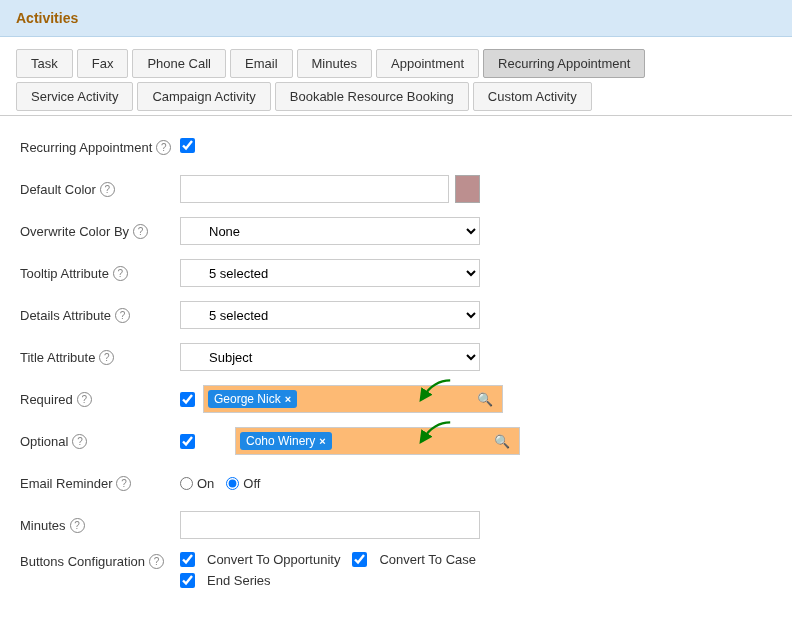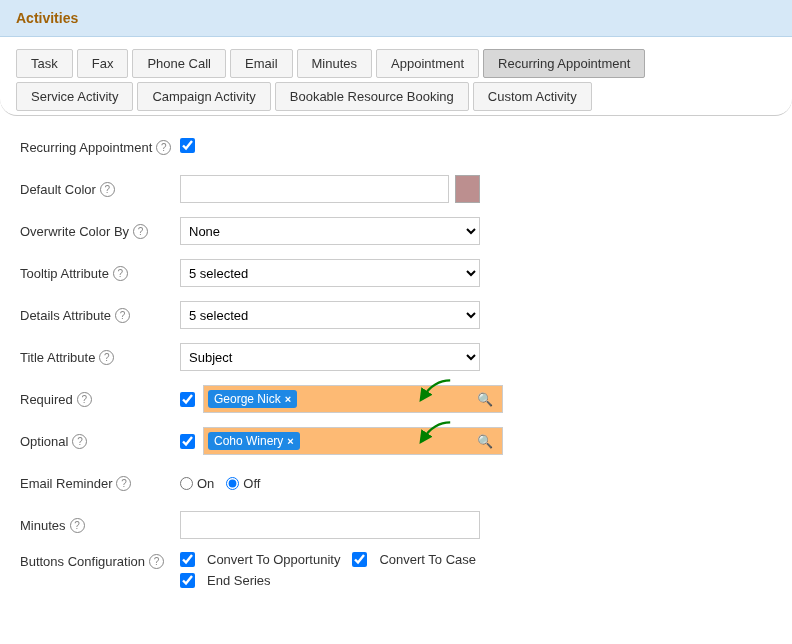--- a/index.html
+++ b/index.html
@@ -10,21 +10,20 @@
       padding: 10px 16px;
       font-weight: 700;
       font-size: 14px;
       color: #a16207;
       border-bottom: 1px solid #b8d4ea;
     }
 
     .tab-section {
       padding: 12px 16px 0 16px;
       border-bottom: 1px solid #ccc;
-      border-radius: 17px;
     }
 
     .tab-row {
       display: flex;
       gap: 4px;
       margin-bottom: 4px;
       flex-wrap: wrap;
     }
 
     .tab-btn {
@@ -86,21 +85,21 @@
     input[type="text"], input[type="number"] {
       width: 100%;
       padding: 4px 8px;
       border: 1px solid #ccc;
       font-size: 13px;
       height: 28px;
     }
 
     select {
       width: 100%;
-      padding: 4px 4px;
+      padding: 4px 24px;
       border: 1px solid #ccc;
       font-size: 13px;
       height: 28px;
       background: #fff;
       appearance: auto;
     }
 
     .color-row {
       display: flex;
       align-items: center;
@@ -341,21 +340,21 @@
     </div>
   </div>
 
   <div class="form-row">
     <div class="form-label">
       <span>Optional</span>
       <span class="help-icon">?</span>
     </div>
     <div class="optional-row" style="flex:1; max-width:340px; position:relative;">
       <input type="checkbox" checked="" style="flex-shrink: 0;">
-      <div class="tag-input-wrap" style="flex:1;">
+      <div class="tag-input-wrap" style="flex:1;margin-left:32px;">
         <span class="tag">
           <span>Coho Winery</span>
           <span class="tag-close">×</span>
         </span>
         <span class="search-icon-wrap">🔍</span>
       </div>
 
       <svg class="arrow-svg" viewBox="0 0 40 30" style="position:absolute; left:230px; top:-8px;">
         <defs>
           <marker id="arrowhead2" markerWidth="6" markerHeight="6" refX="3" refY="3" orient="auto">

